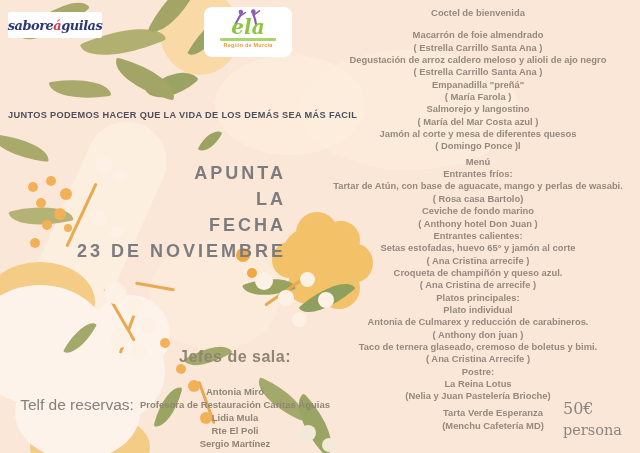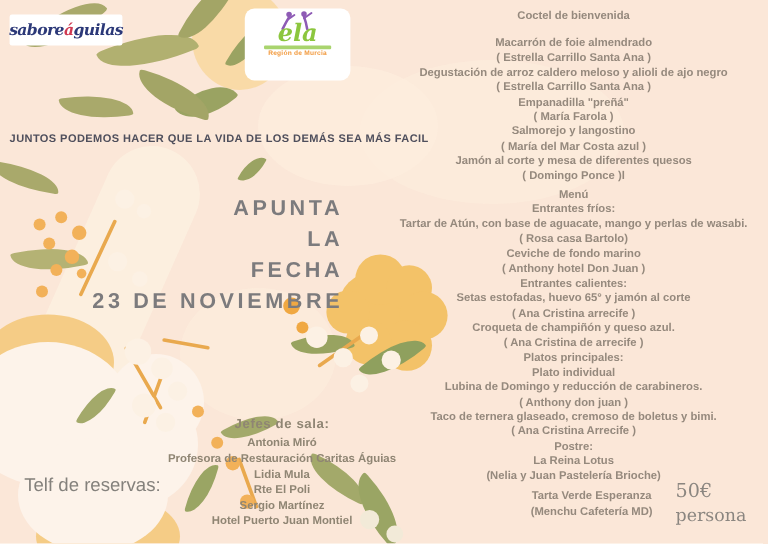--- a/index.html
+++ b/index.html
@@ -17,40 +17,40 @@
 
   .sabore{
     position:absolute; left:8px; top:12px; width:94px; height:26px; background:#ffffff;
     border-radius:2px; display:flex; align-items:center; justify-content:center; z-index:11;
     font-family:"DejaVu Serif", serif; font-style:italic; font-weight:bold; font-size:13px;
     letter-spacing:-0.5px;
   }
   .s-navy{color:#2b3878;} .s-red{color:#cf3a52;}
 
   .ela{
-    position:absolute; left:204px; top:7px; width:88px; height:60px; background:#ffffff;
+    position:absolute; left:204px; top:7px; width:88px; height:50px; background:#ffffff;
     border-radius:8px; display:flex; flex-direction:column; align-items:center; z-index:11;
     padding-top:2px; box-sizing:border-box;
   }
   .ela-word{font-family:"DejaVu Serif", serif; font-style:italic; font-weight:bold;
     font-size:20px; line-height:17px; color:#8cc63e; margin-top:-6px;}
   .ela-line{width:56px; height:2.5px; background:#8cc63e; opacity:.75; border-radius:1px; margin-top:2px;}
   .ela-region{font-size:5.5px; font-weight:bold; color:#f29a3e; margin-top:1.5px; letter-spacing:.2px;}
 
   .tagline{
     left:8px; top:110px; width:332px; color:#4f4f5c; font-weight:bold;
     font-size:9.2px; letter-spacing:.35px; white-space:nowrap;
   }
   .title{left:60px; top:160px; width:226px; text-align:right;}
   .title-line{
     color:#7c7b7d; font-weight:bold; font-size:18px; letter-spacing:3px;
     line-height:26px; white-space:nowrap;
   }
   .jefes{left:95px; top:348px; width:280px; text-align:center; color:#8f8573;}
-  .jefes-title{font-size:11px; font-weight:bold; letter-spacing:.5px; margin-bottom:3px;}
+  .jefes-title{font-size:16px; font-weight:bold; letter-spacing:.5px; margin-bottom:19px;}
   .jefes-name{font-size:9.5px; font-weight:bold; line-height:13px;}
   .reservas{left:2px; top:394px; width:150px; text-align:center; color:#84817c;}
   .reservas-l1{font-size:15.5px; line-height:22px;}
   .reservas-l2{font-size:15.5px; line-height:21px;}
 
   .menu{left:320px; top:7px; width:316px; text-align:center;}
   .menu-line{
     color:#95897d; font-weight:600; font-size:9.4px; line-height:12.35px; white-space:nowrap;
   }
   .g1{margin-top:10px;} .g2{margin-top:3px;}
@@ -208,21 +208,21 @@
       <div class="menu-line">( Rosa casa Bartolo)</div>
       <div class="menu-line">Ceviche de fondo marino</div>
       <div class="menu-line">( Anthony hotel Don Juan )</div>
       <div class="menu-line">Entrantes calientes:</div>
       <div class="menu-line">Setas estofadas, huevo 65° y jamón al corte</div>
       <div class="menu-line">( Ana Cristina arrecife )</div>
       <div class="menu-line">Croqueta de champiñón y queso azul.</div>
       <div class="menu-line">( Ana Cristina de arrecife )</div>
       <div class="menu-line">Platos principales:</div>
       <div class="menu-line">Plato individual</div>
-      <div class="menu-line">Lubina de Domingo y reducción de carabineros.</div>
+      <div class="menu-line">Antonia de Culmarex y reducción de carabineros.</div>
       <div class="menu-line">( Anthony don juan )</div>
       <div class="menu-line">Taco de ternera glaseado, cremoso de boletus y bimi.</div>
       <div class="menu-line">( Ana Cristina Arrecife )</div>
       <div class="menu-line">Postre:</div>
       <div class="menu-line">La Reina Lotus</div>
       <div class="menu-line">(Nelia y Juan Pastelería Brioche)</div>
     </div>
 
   <div class="txt tarta">
       <div class="menu-line">Tarta Verde Esperanza</div>

